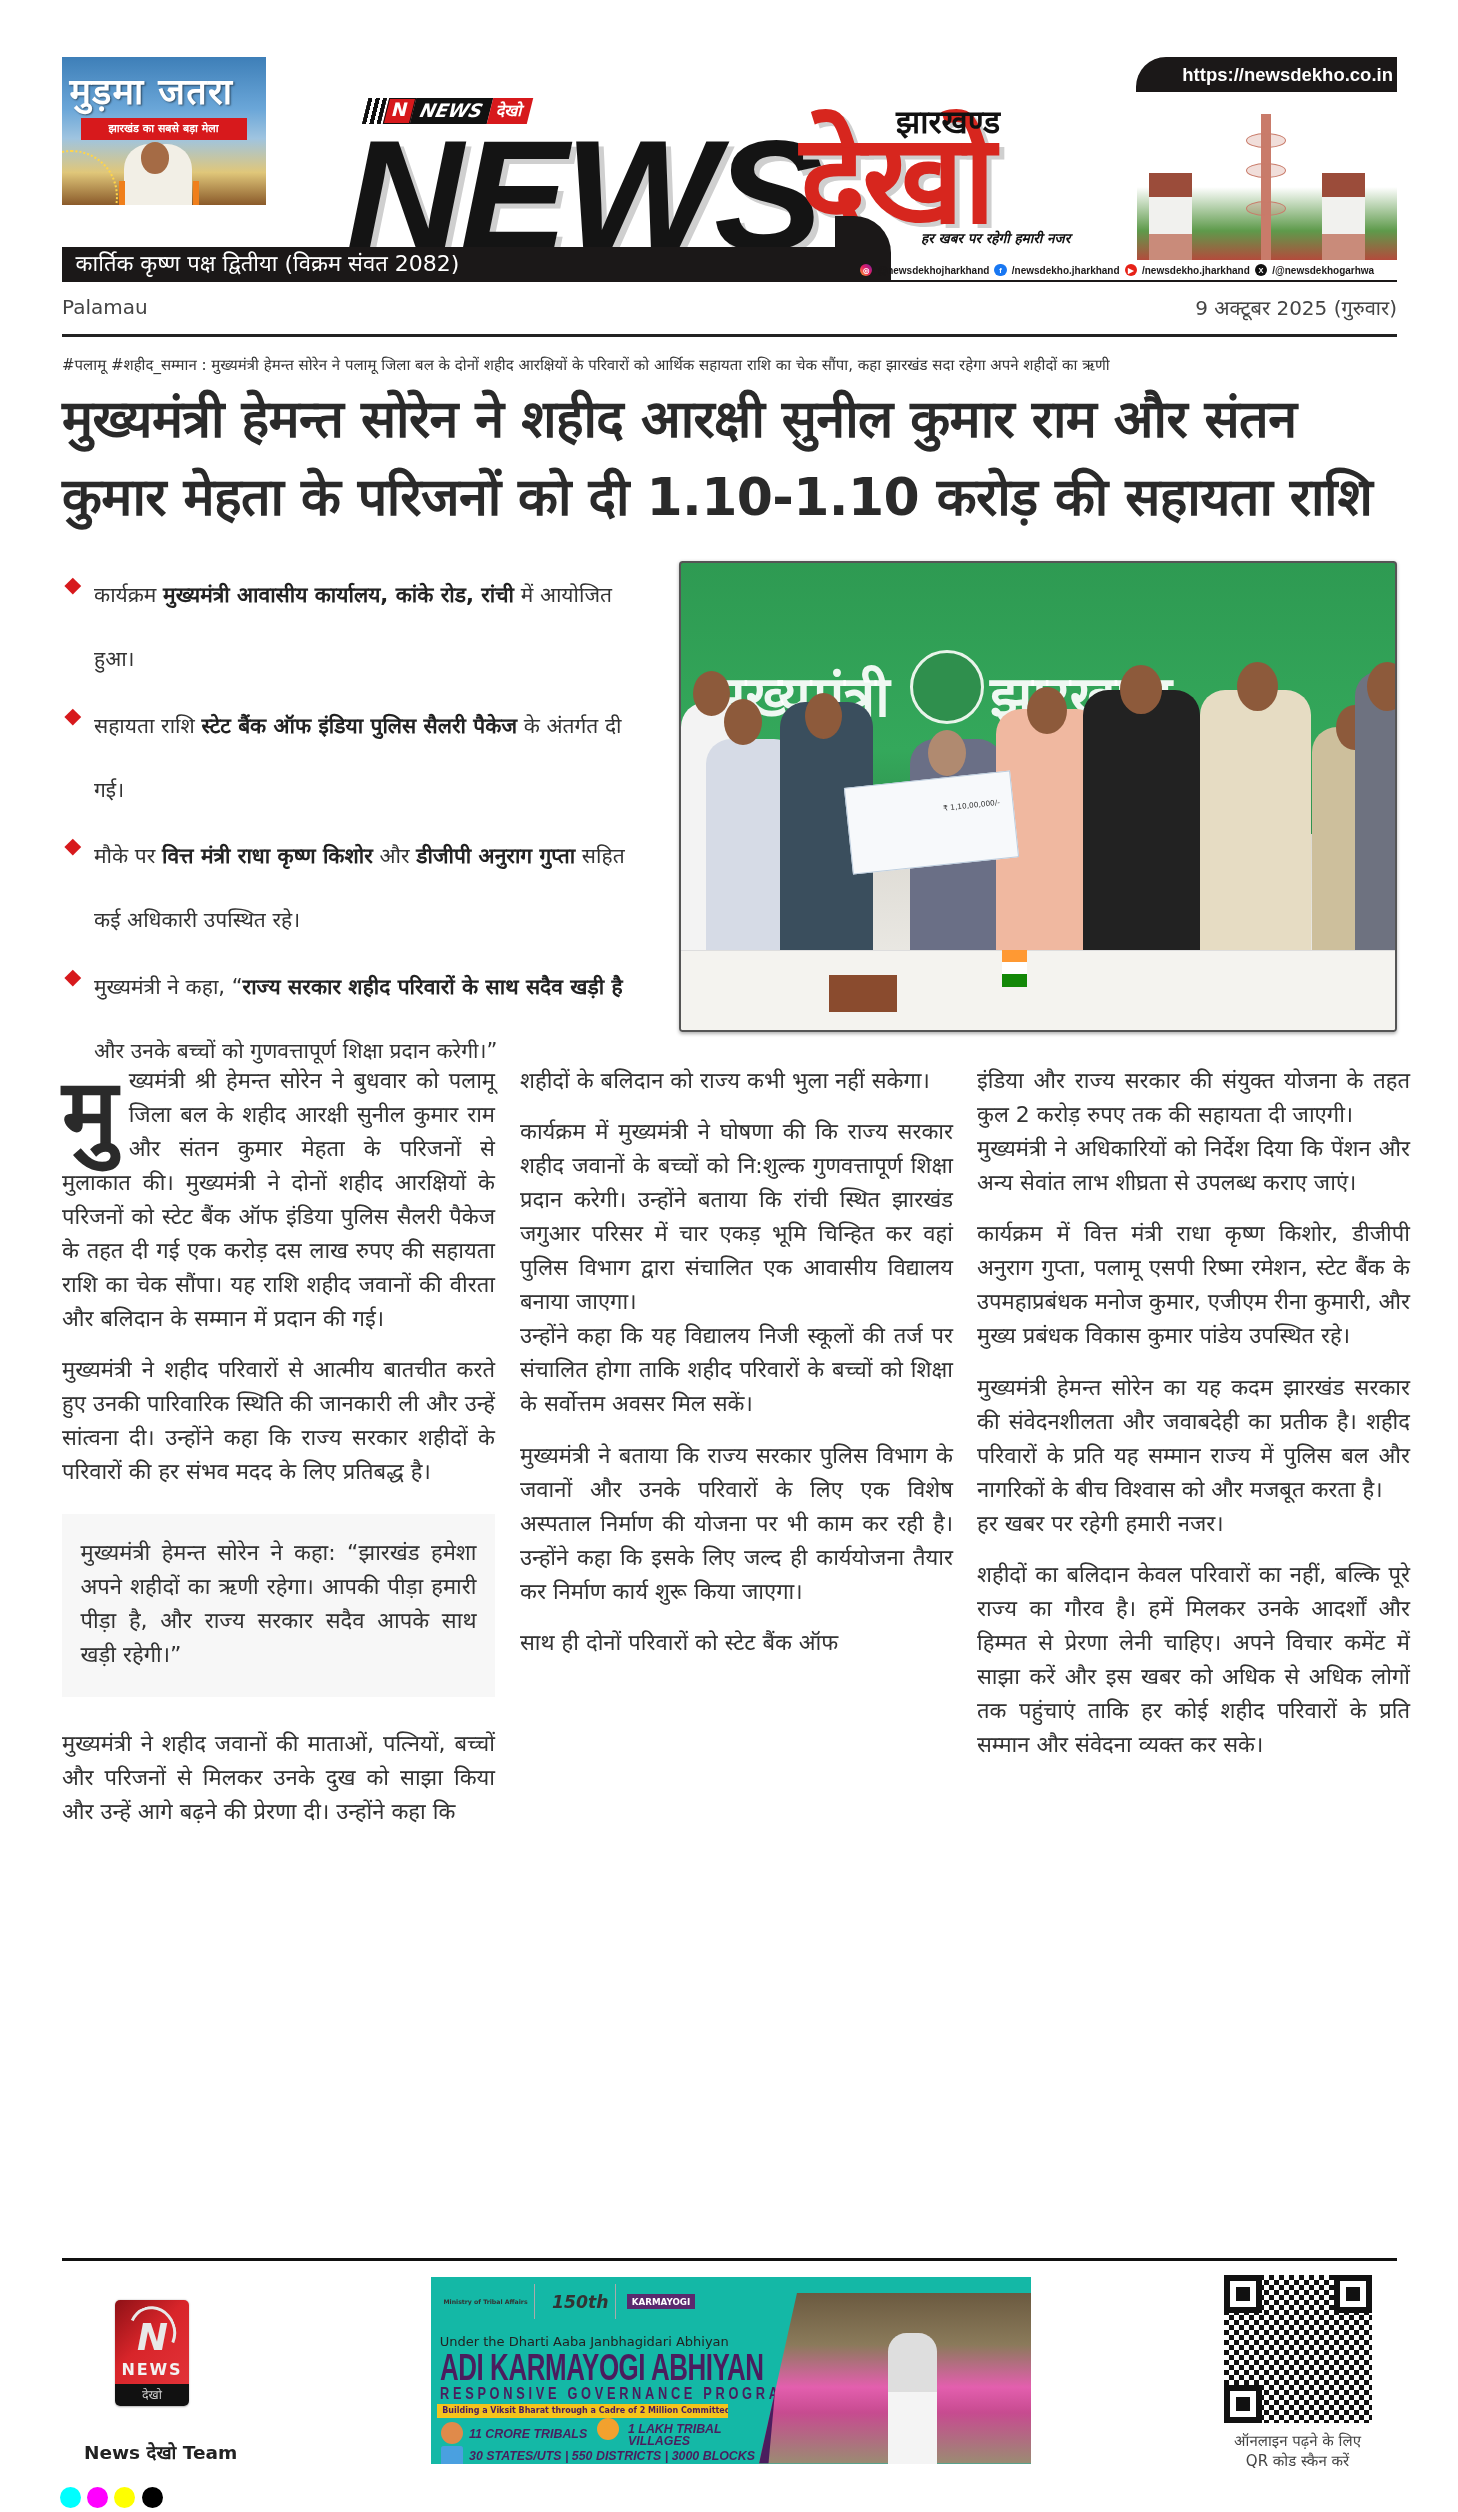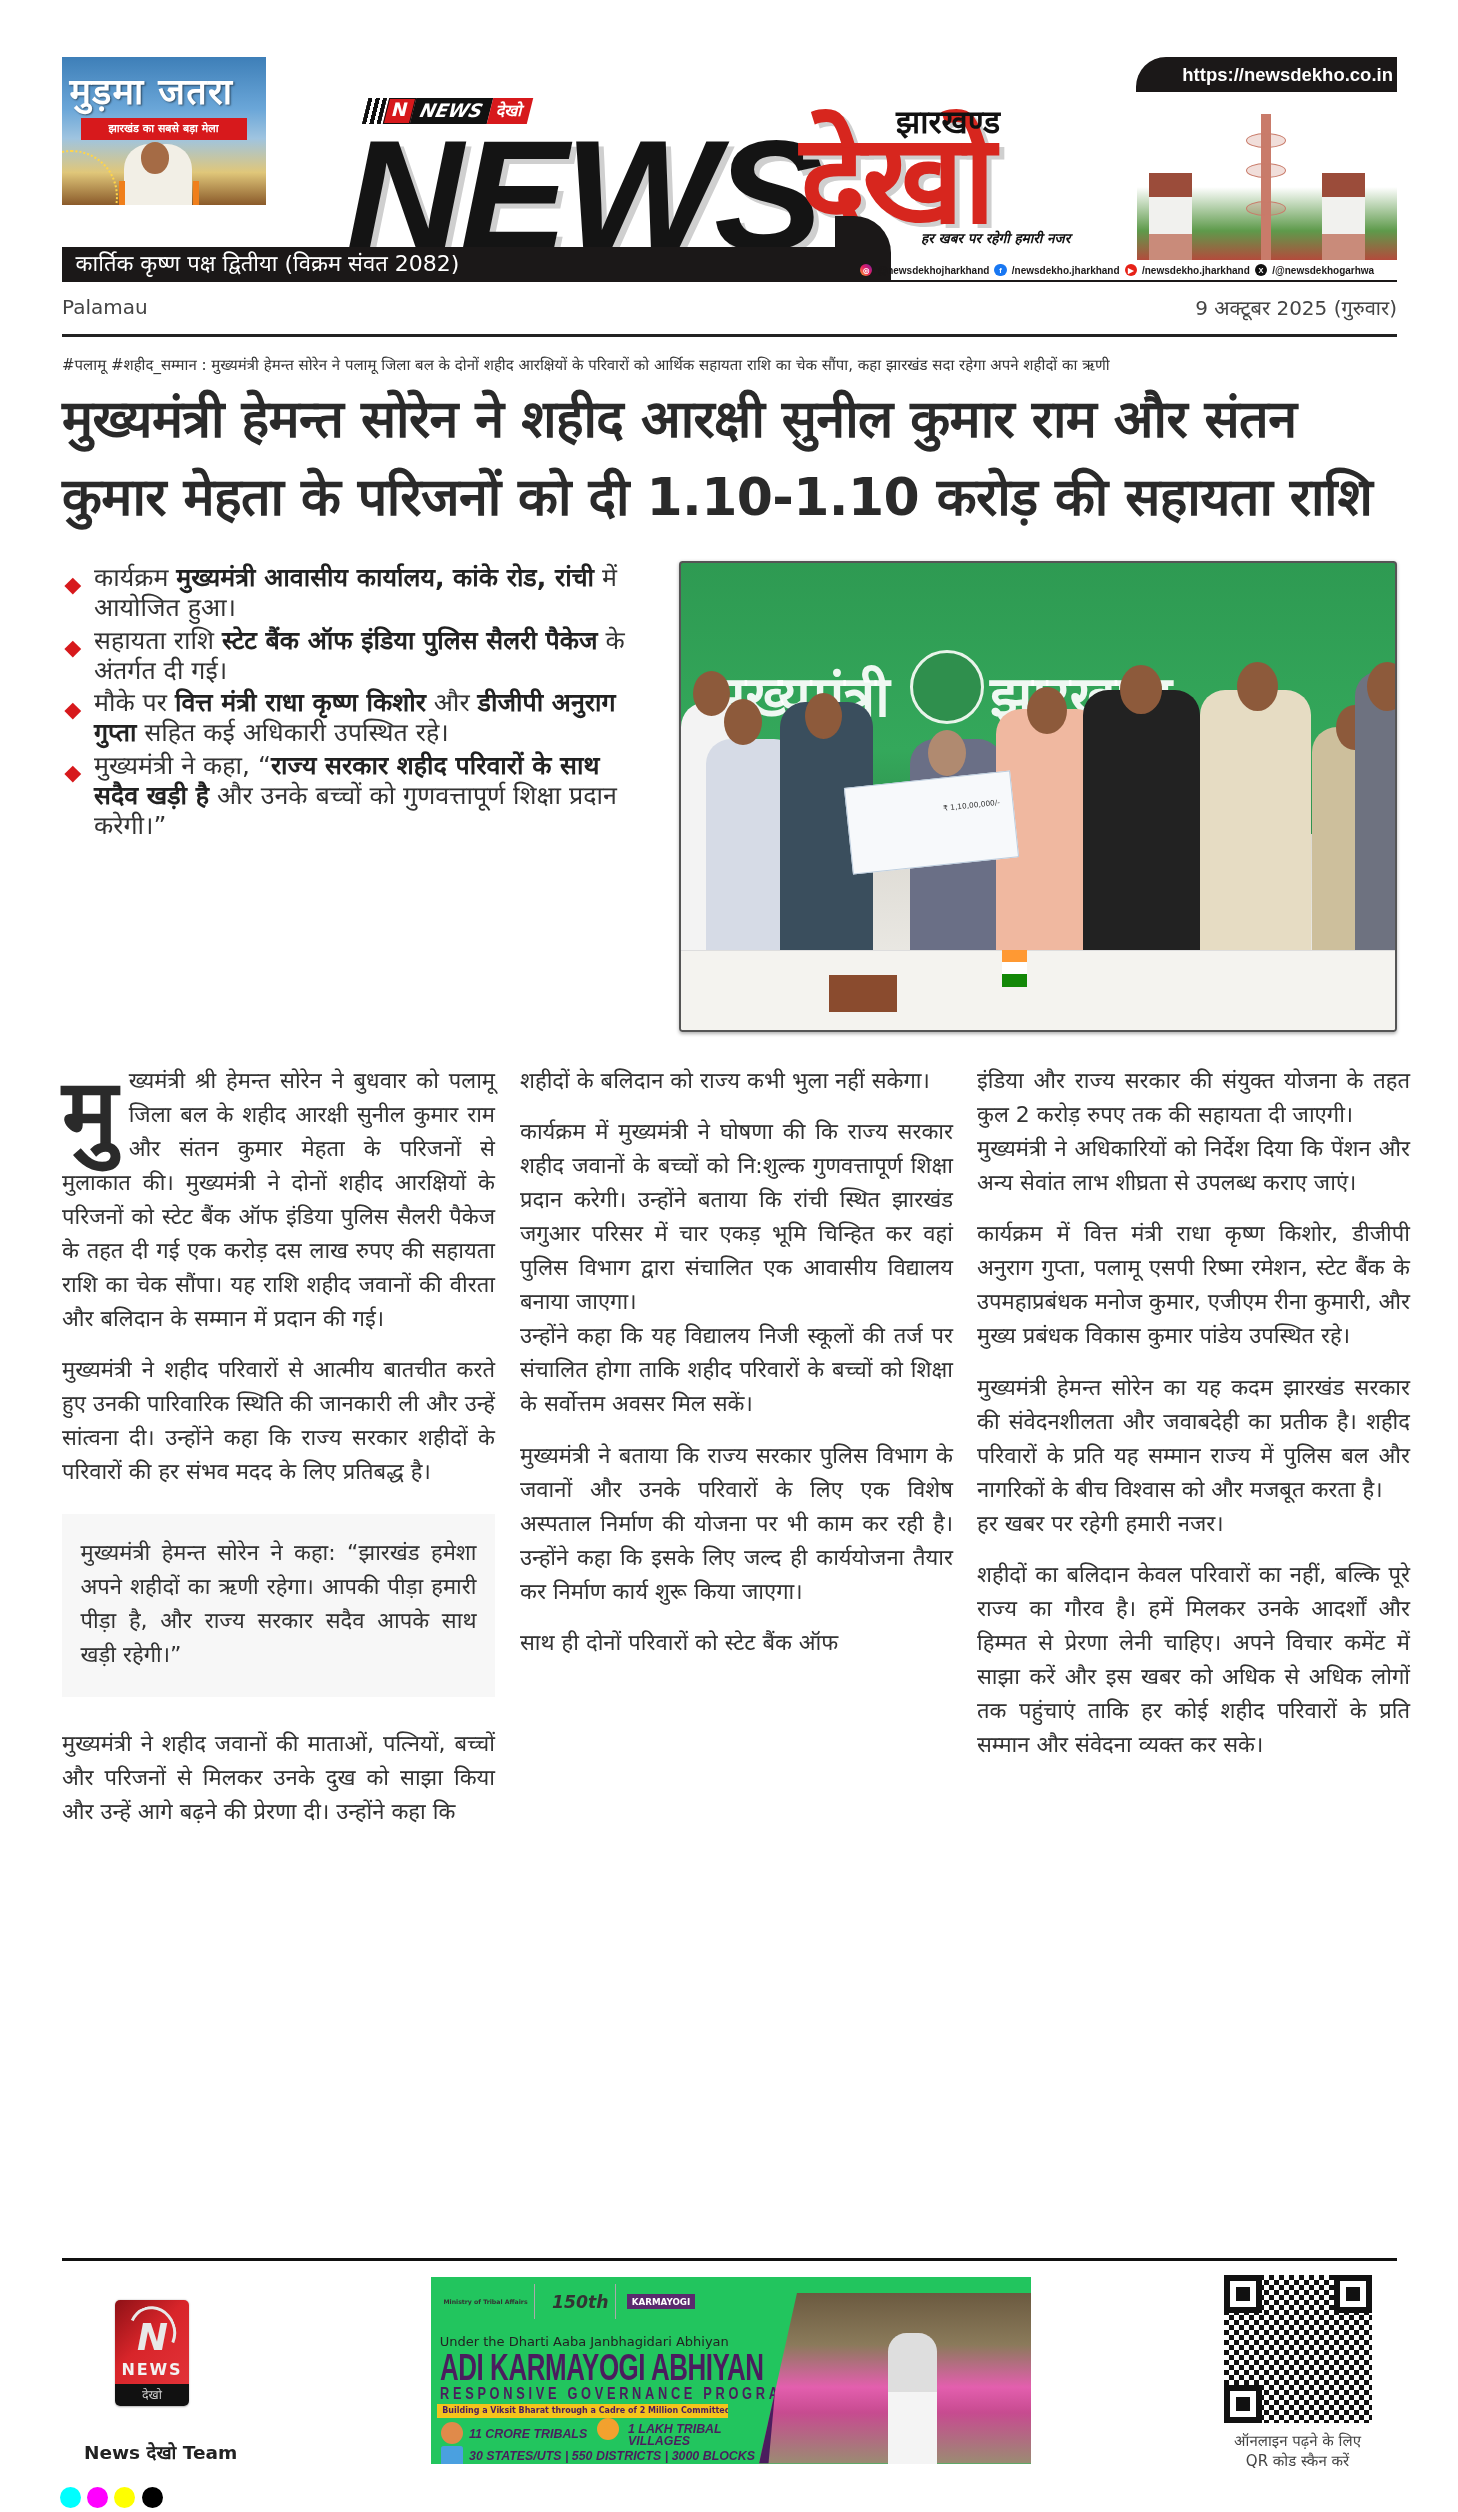--- a/index.html
+++ b/index.html
@@ -57,21 +57,21 @@
     font-size: 20px; color: #444; }
   .dateline-rule { position: absolute; left: 62px; top: 334px; width: 1335px; height: 3.1px; background: #222; }
 
   
   .hashtags { position: absolute; left: 62px; top: 354px; font-size: 15px; color: #333; white-space: nowrap; }
   .headline { position: absolute; left: 62px; top: 380px; width: 1335px; font-family: "DejaVu Sans", sans-serif; font-weight: bold;
     font-size: 52px; line-height: 78px; color: #2a2a2a; letter-spacing: -0.6px; }
 
   
   .highlights { position: absolute; left: 62px; top: 563px; width: 581px; list-style: none; }
-  .highlights li { position: relative; padding-left: 32px; font-size: 25px; line-height: 30px; color: #333; margin-bottom: 2.5px; }
+  .highlights li { position: relative; padding-left: 32px; font-size: 21px; line-height: 64px; color: #333; margin-bottom: 2.5px; }
   .highlights li .diamond { position: absolute; left: 3.7px; top: 16px; width: 13.6px; height: 13.6px; background: #d7191c; transform: rotate(45deg) scale(.85); }
   .highlights li b { font-weight: bold; color: #222; }
 
   .hero-photo { position: absolute; left: 679px; top: 561px; width: 718px; height: 471px; border: 2.5px solid #555; border-radius: 3.7px; overflow: hidden;
     box-shadow: 0 1.2px 3.7px rgba(0,0,0,.3);
     background: linear-gradient(180deg, #2e9a52 0%, #34a85b 40%, #2f8f4d 58%, #dcd9d2 58%, #f2f1ed 100%); }
   .hero-photo .banner-text { position: absolute; left: 31px; top: 93px; font-size: 56px; font-weight: bold; color: rgba(255,255,255,.92); }
   .hero-photo .emblem { position: absolute; left: 229px; top: 87px; width: 74px; height: 74px; border-radius: 50%; border: 3.7px solid #e9f4ea; background: #2f8f4d; }
   .hero-photo .banner-text2 { position: absolute; left: 309px; top: 93px; font-size: 56px; font-weight: bold; color: rgba(255,255,255,.92); }
   .hero-photo .person { position: absolute; bottom: 68px; border-radius: 25px 25px 0 0; }
@@ -96,21 +96,21 @@
   .footer-logo { position: absolute; left: 115px; top: 2300px; width: 74px; height: 106px; border-radius: 5px; overflow: hidden; box-shadow: 0 0.6px 1.9px rgba(0,0,0,.3); }
   .footer-logo .red { height: 84px; background: linear-gradient(135deg, #8e1116 0%, #d8252a 45%, #e23238 100%); position: relative; }
   .footer-logo .swoosh { position: absolute; left: 13.6px; top: 6.2px; width: 47px; height: 51px; border: 3.1px solid #e8e8e8; border-left-color: transparent; border-bottom-color: transparent; border-radius: 50%; transform: rotate(-20deg); }
   .footer-logo .n-glyph { position: absolute; left: 22px; top: 16px; font-size: 37px; font-style: italic; font-weight: bold; color: #e8e8e8; }
   .footer-logo .news { position: absolute; left: 0; bottom: 5px; width: 100%; text-align: center; color: #f2f2f2; font-weight: bold; font-size: 16px; letter-spacing: 1.9px; }
   .footer-logo .black { height: 22px; background: #111; color: #ccc; font-size: 12.4px; text-align: center; line-height: 21px; }
   .team-name { position: absolute; left: 84px; top: 2439px; font-size: 18.5px; font-weight: bold; color: #222; }
   .cmyk { position: absolute; left: 60px; top: 2487px; display: flex; gap: 6.2px; }
   .cmyk span { width: 21px; height: 21px; border-radius: 50%; display: block; }
 
-  .ad-banner-bottom { position: absolute; left: 431px; top: 2277px; width: 600px; height: 187px; background: #22c55e; overflow: hidden; }
+  .ad-banner-bottom { position: absolute; left: 431px; top: 2277px; width: 600px; height: 187px; background: #14b8a6; overflow: hidden; }
   .ad-banner-bottom .logos { position: absolute; left: 6.2px; top: 7.4px; display: flex; gap: 11px; align-items: center; font-size: 6.2px; color: #333; }
   .ad-banner-bottom .logo-chip { height: 35px; display: flex; align-items: center; padding: 0 6.2px; border-right: 0.6px solid #aaa; font-weight: bold; }
   .ad-banner-bottom .karma-chip { background: #5a2a6e; color: #fff; padding: 2.5px 5px; font-size: 8.7px; font-weight: bold; }
   .ad-banner-bottom .under { position: absolute; left: 8.7px; top: 57px; font-size: 13px; color: #222; }
   .ad-banner-bottom .big { position: absolute; left: 8.7px; top: 73px; font-family: "Liberation Sans", sans-serif; font-weight: bold; font-size: 36px; line-height: 36px;
     color: #4b1d5e; transform: scaleX(.72); transform-origin: left top; white-space: nowrap; letter-spacing: -0.6px; }
   .ad-banner-bottom .sub { position: absolute; left: 8.7px; top: 106px; font-family: "Liberation Sans", sans-serif; font-weight: bold; font-size: 17.3px; color: #4b1d5e;
     letter-spacing: 5px; transform: scaleX(.74); transform-origin: left top; white-space: nowrap; }
   .ad-banner-bottom .yellow { position: absolute; left: 6.2px; top: 127px; width: 291px; height: 13.6px; background: #f5c31c; color: #4b1d5e; font-size: 8px; font-weight: bold; line-height: 13.6px; padding-left: 5px; white-space: nowrap; overflow: hidden; }
   .ad-banner-bottom .stat { position: absolute; font-family: "Liberation Sans", sans-serif; font-style: italic; font-weight: bold; font-size: 12.4px; color: #4b1d5e; line-height: 12.4px; }

